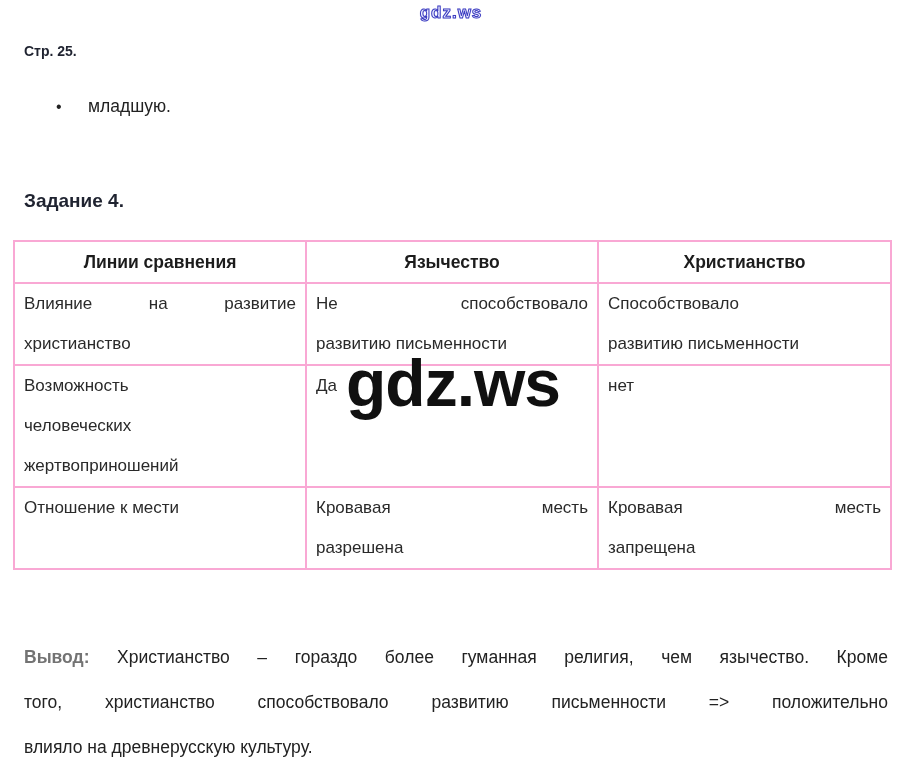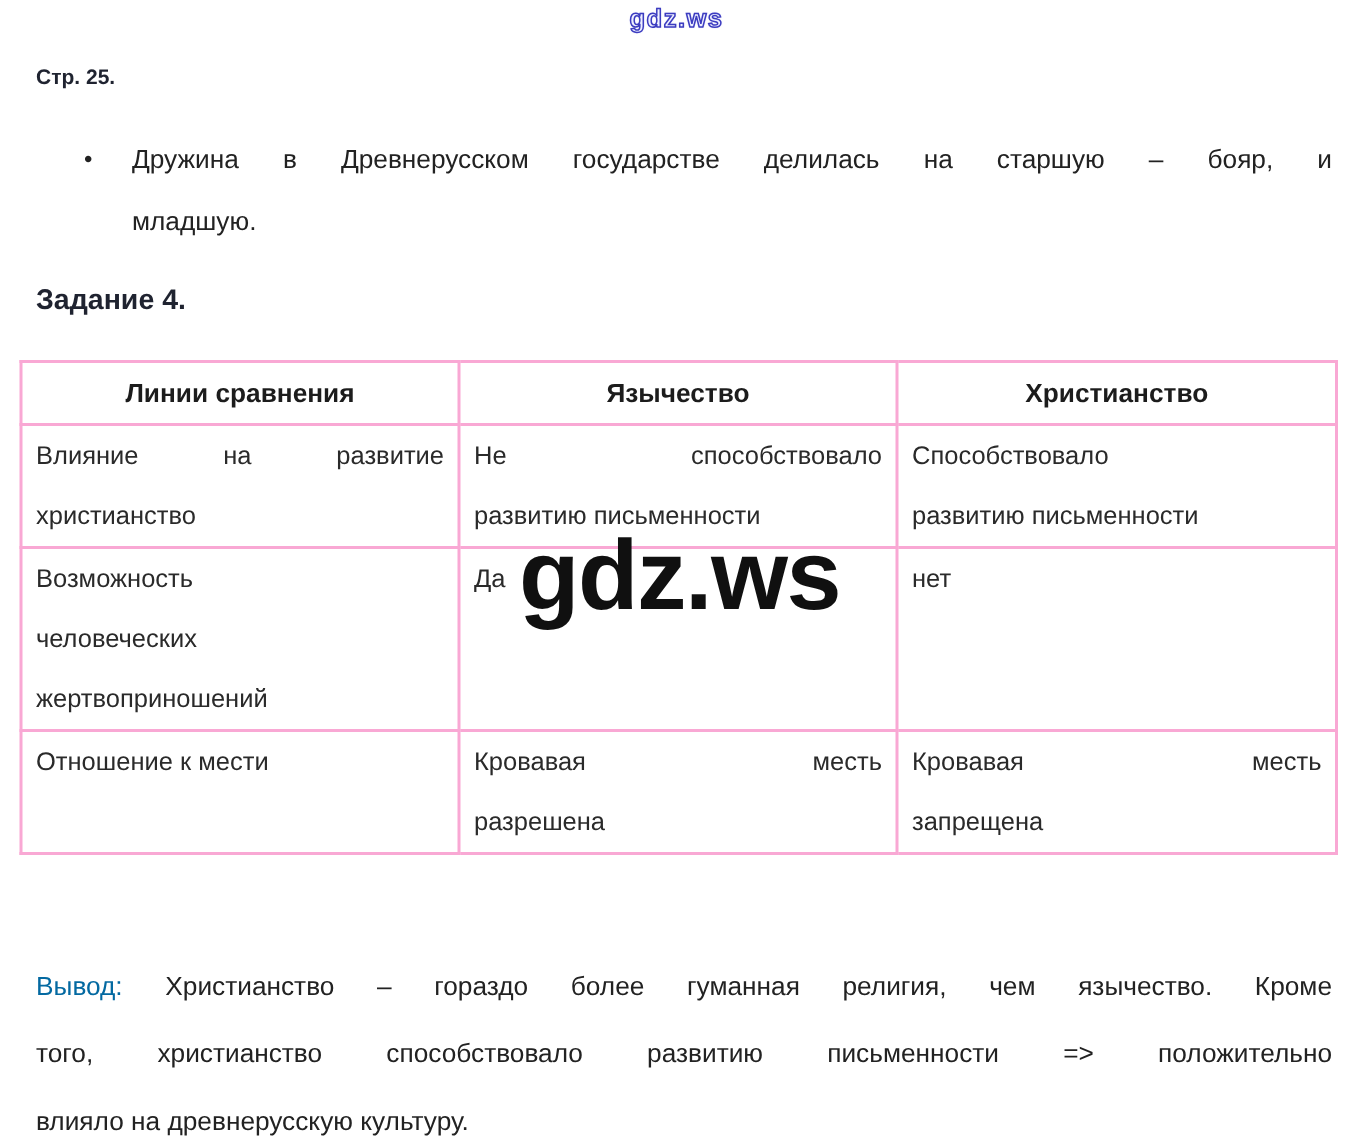--- a/index.html
+++ b/index.html
@@ -114,35 +114,34 @@
   }
 
   .conclusion {
     position: absolute;
     top: 635px;
     left: 24px;
     width: 864px;
     font-size: 17.5px;
     line-height: 45px;
   }
-  .conclusion .bold { font-weight: 400; color: #0369a1; }
+  .conclusion .bold { font-weight: 700; color: #737373; }
 </style>
 </head>
 <body>
 
 <div class="page">
 
   <div class="wm-top">gdz.ws</div>
 
   <div class="page-title">Стр. 25.</div>
 
   <div class="bullet-item">
     <span class="bullet-marker">•</span>
     <div class="bullet-lines">
-      <span class="cell-line jl">Дружина в Древнерусском государстве делилась на старшую – бояр, и</span>
       <span class="cell-line">младшую.</span>
     </div>
   </div>
 
   <div class="task-heading">Задание 4.</div>
 
   <table class="cmp">
     <colgroup>
         <col class="c1">
         <col class="c2">

